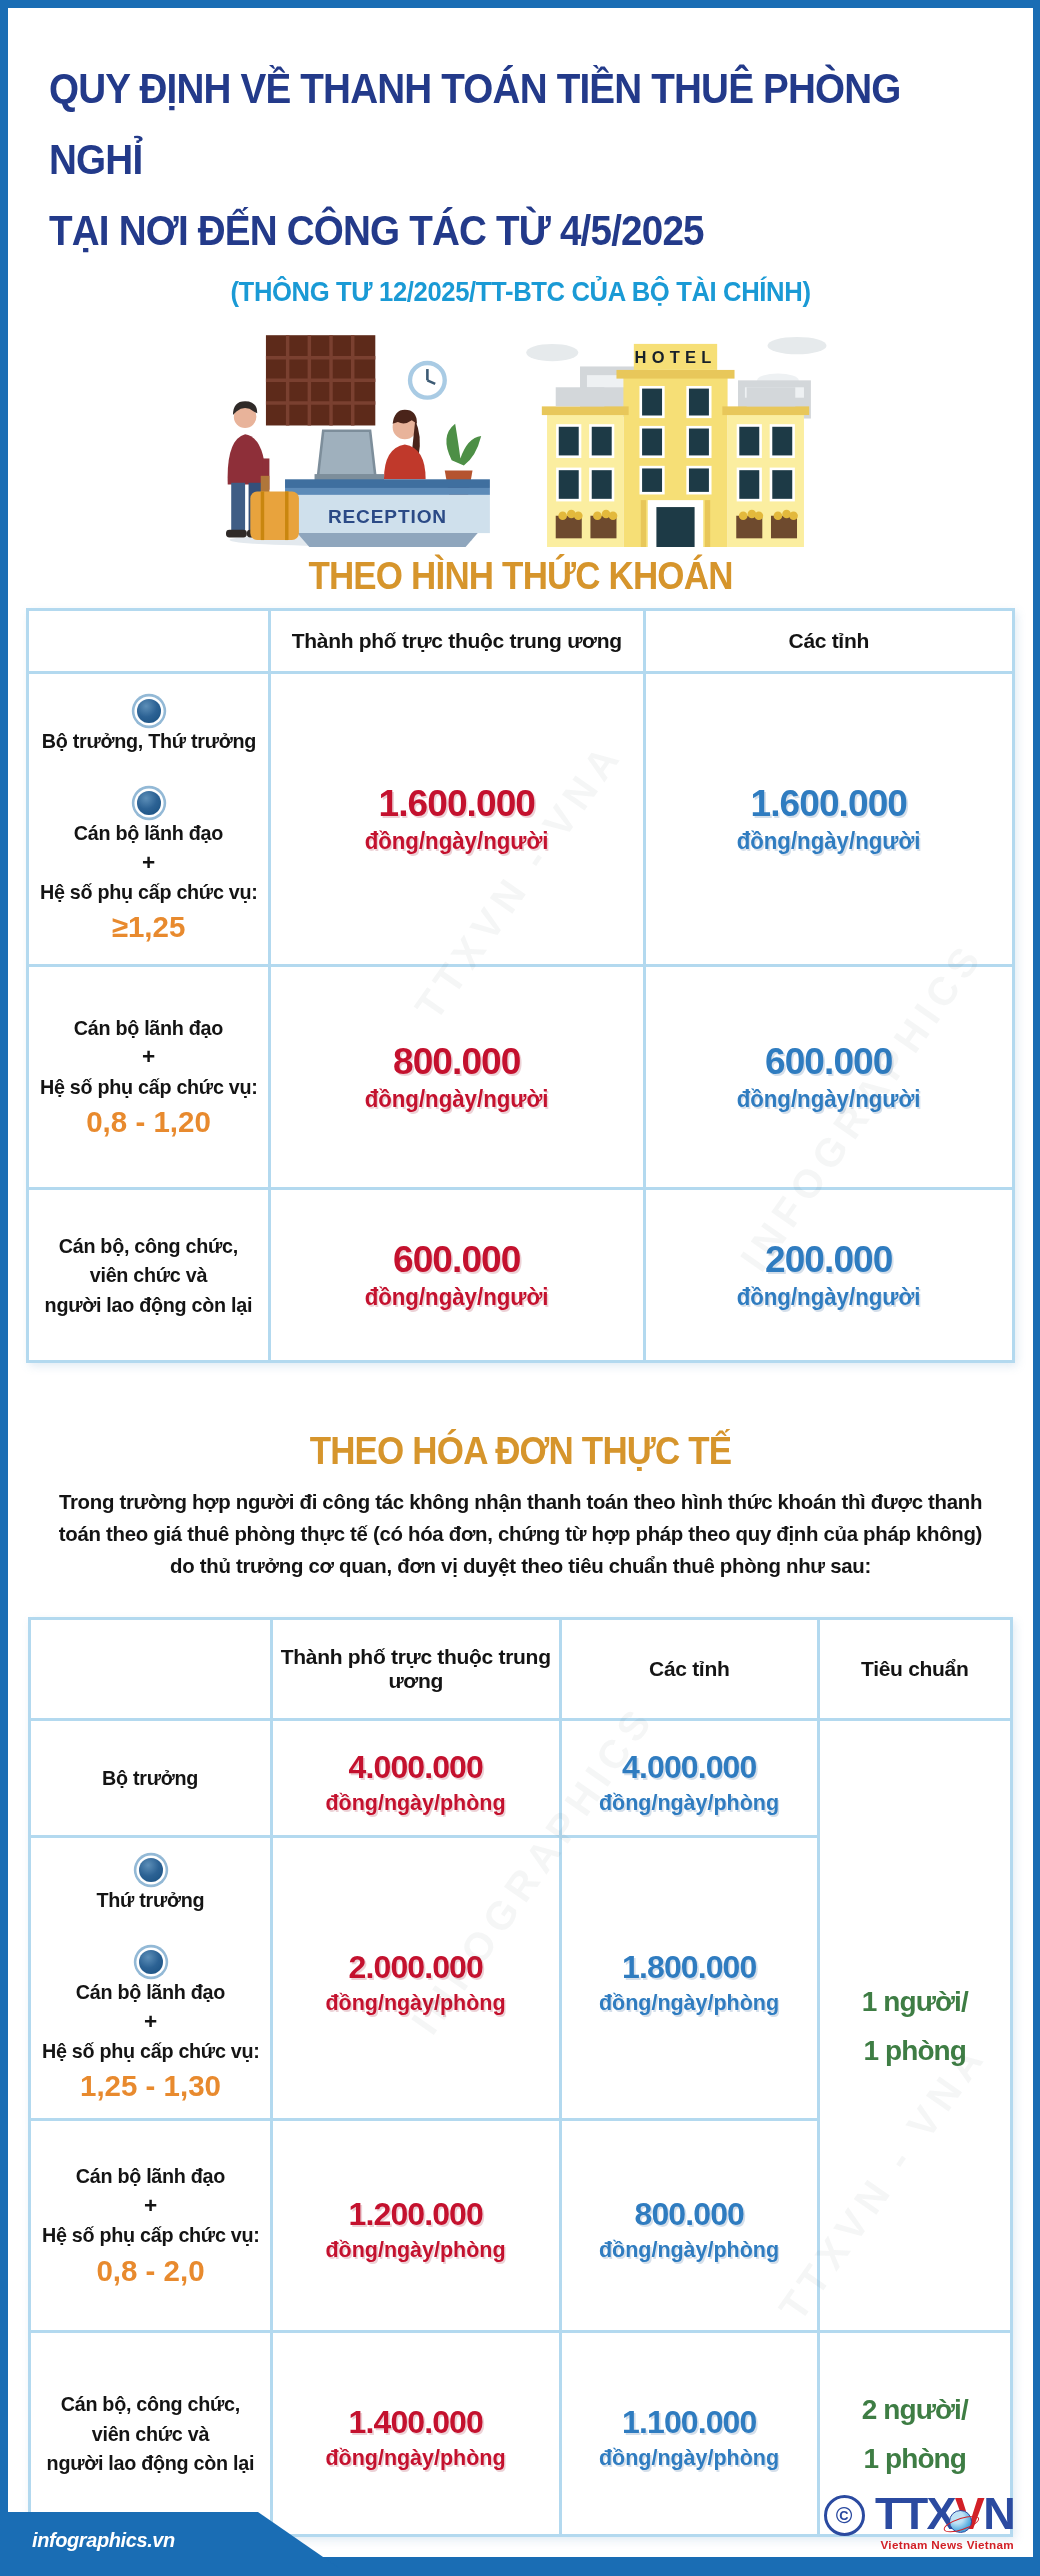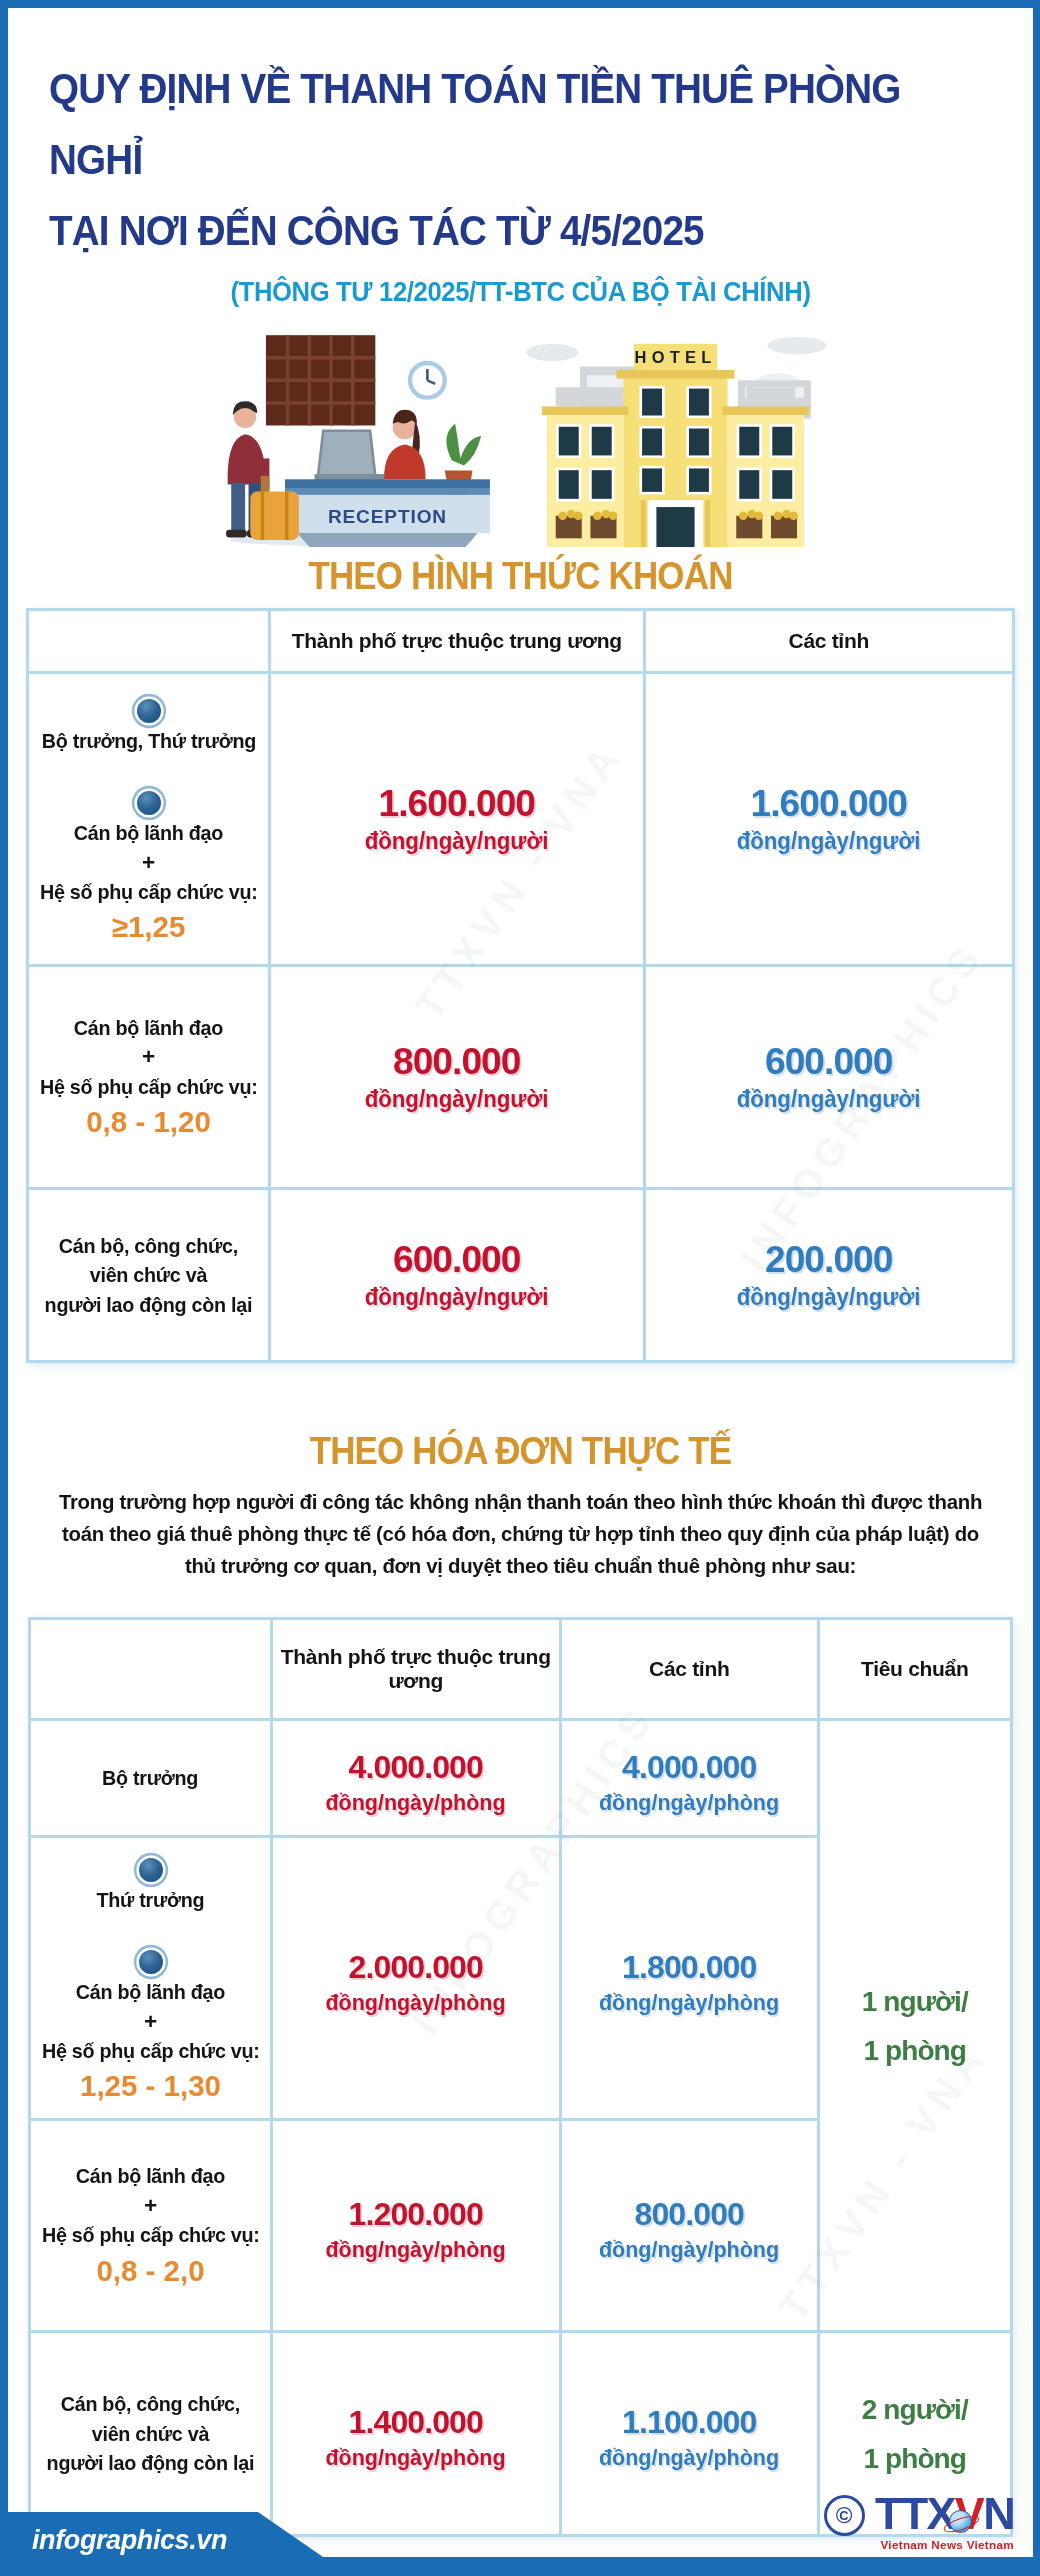--- a/index.html
+++ b/index.html
@@ -53,21 +53,21 @@
   td.money.blue .amount,td.money.blue .unit{color:var(--money_blue,#2f7cc0);
     text-shadow:1.7px 1.7px 0 rgba(20,80,140,.18);}
   td.standard{color:var(--standard_green,#3e7d44);font-weight:700;font-size:28px;line-height:49px;letter-spacing:-0.9px;}
   
   .wm{position:absolute;z-index:2;pointer-events:none;color:rgba(60,70,80,.05);
     font-weight:700;font-size:40px;letter-spacing:7px;transform:rotate(-55deg);white-space:nowrap;}
   
   .footer-strip{position:absolute;left:0;right:0;bottom:0;height:11.3px;background:var(--frame_blue,#1a6db4);z-index:3;}
   .site-banner{position:absolute;left:0;bottom:0;width:331px;height:56px;background:var(--frame_blue,#1a6db4);
     clip-path:polygon(0 0,250px 0,331px 56px,0 56px);z-index:4;display:flex;align-items:center;}
-  .site-banner .site{color:#fff;font-style:italic;font-weight:700;font-size:27px;padding-left:24px;letter-spacing:-0.4px;}
+  .site-banner .site{color:#fff;font-style:italic;font-weight:700;font-size:20px;padding-left:24px;letter-spacing:-0.4px;}
   .vna-logo{position:absolute;right:19px;bottom:17.3px;z-index:4;display:flex;align-items:flex-start;gap:10.4px;}
   .copy-circle{width:35px;height:35px;border:3.5px solid var(--logo_blue,#2b4aa0);border-radius:50%;
     color:var(--logo_blue,#2b4aa0);font-weight:700;font-size:22.6px;line-height:35px;text-align:center;margin-top:3.5px;}
   .logo-letters{position:relative;font-weight:700;font-size:45px;line-height:45px;letter-spacing:-1.7px;}
   .logo-letters .b{color:var(--logo_blue,#2b4aa0);} .logo-letters .r{color:var(--logo_red,#d22027);}
   .globe{position:absolute;right:42px;top:19px;width:21px;height:21px;border-radius:50%;
     background:radial-gradient(circle at 35% 30%,#bfe2f5 0 30%,#4aa7dd 70%);border:1.7px solid #2b4aa0;}
   .globe:after{content:"";position:absolute;left:-7px;top:7px;width:35px;height:10.4px;border:1.7px solid #d22027;
     border-radius:50%;transform:rotate(-18deg);}
   .logo-sub{color:var(--logo_red,#d22027);font-weight:700;font-size:11.7px;letter-spacing:0.3px;text-align:right;margin-top:1.7px;}
@@ -294,21 +294,21 @@
       </td>
       <td class="money blue">
         <div class="amount">200.000</div>
         <div class="unit">đồng/ngày/người</div>
       </td>
     </tr>
   </tbody>
     </table>
 
   <h2 class="section-h second">THEO HÓA ĐƠN THỰC TẾ</h2>
-  <p class="intro">Trong trường hợp người đi công tác không nhận thanh toán theo hình thức khoán thì được thanh toán theo giá thuê phòng thực tế (có hóa đơn, chứng từ hợp tỉnh theo quy định của pháp luật) do thủ trưởng cơ quan, đơn vị duyệt theo tiêu chuẩn thuê phòng như sau:</p>
+  <p class="intro">Trong trường hợp người đi công tác không nhận thanh toán theo hình thức khoán thì được thanh toán theo giá thuê phòng thực tế (có hóa đơn, chứng từ hợp pháp theo quy định của pháp không) do thủ trưởng cơ quan, đơn vị duyệt theo tiêu chuẩn thuê phòng như sau:</p>
 
   <table class="tbl t2">
     <colgroup>
         <col style="width:226px">
         <col style="width:289px">
         <col style="width:258px">
         <col style="width:193px">
       </colgroup>
     <tbody>
         <tr style="height:101px">

